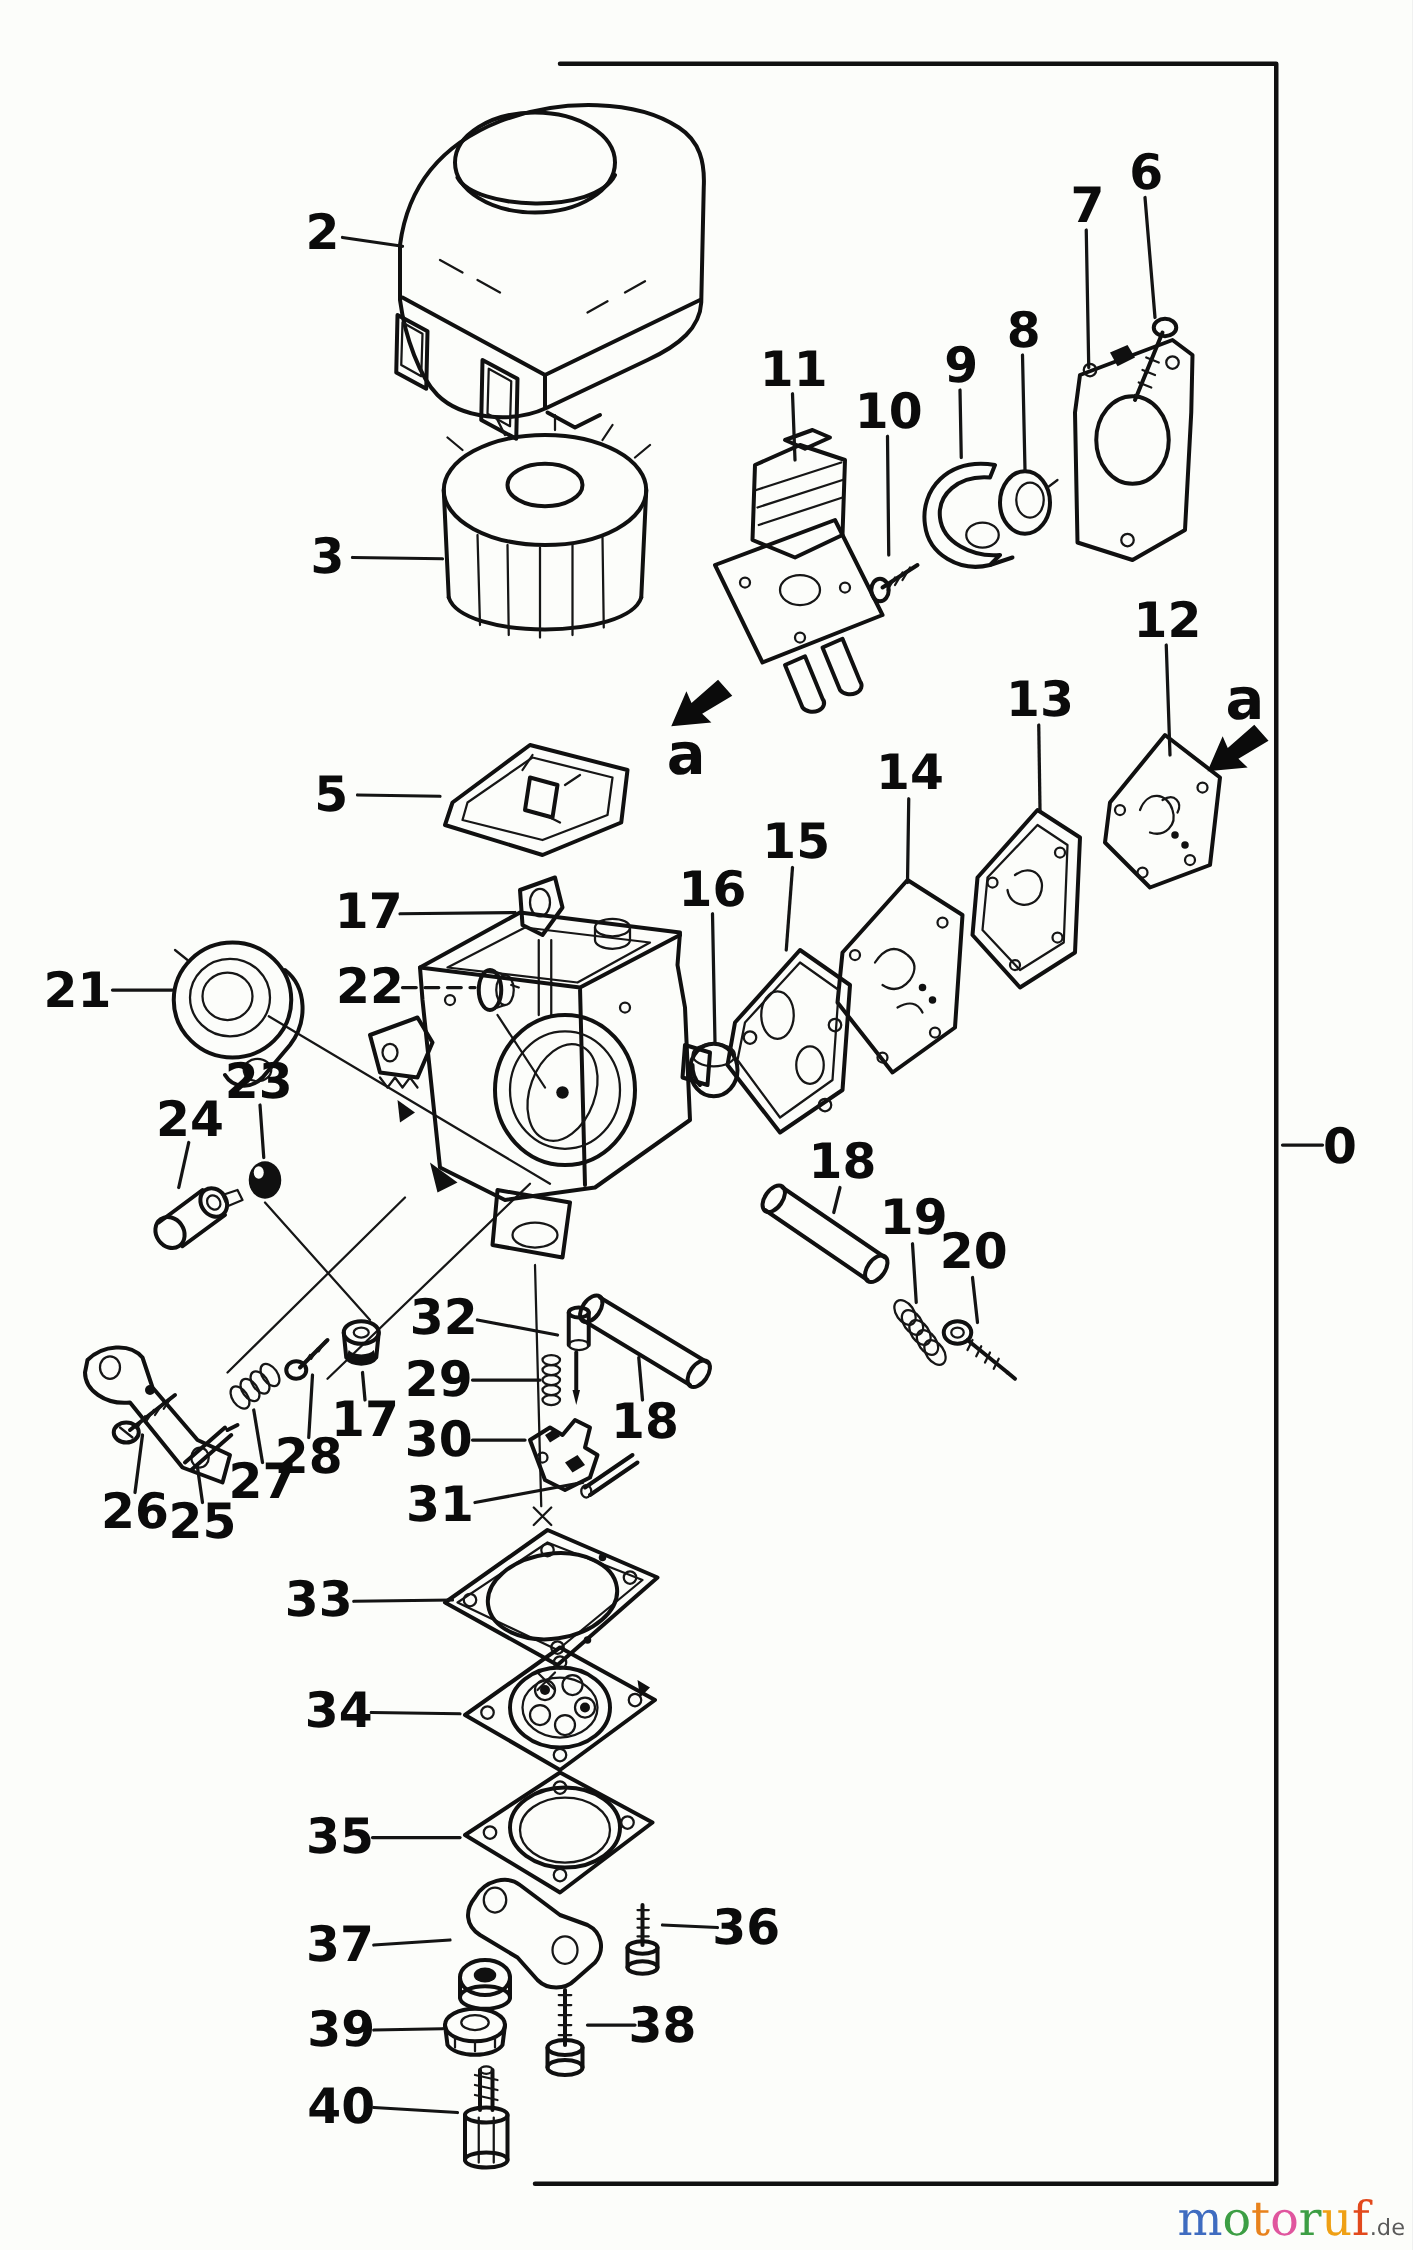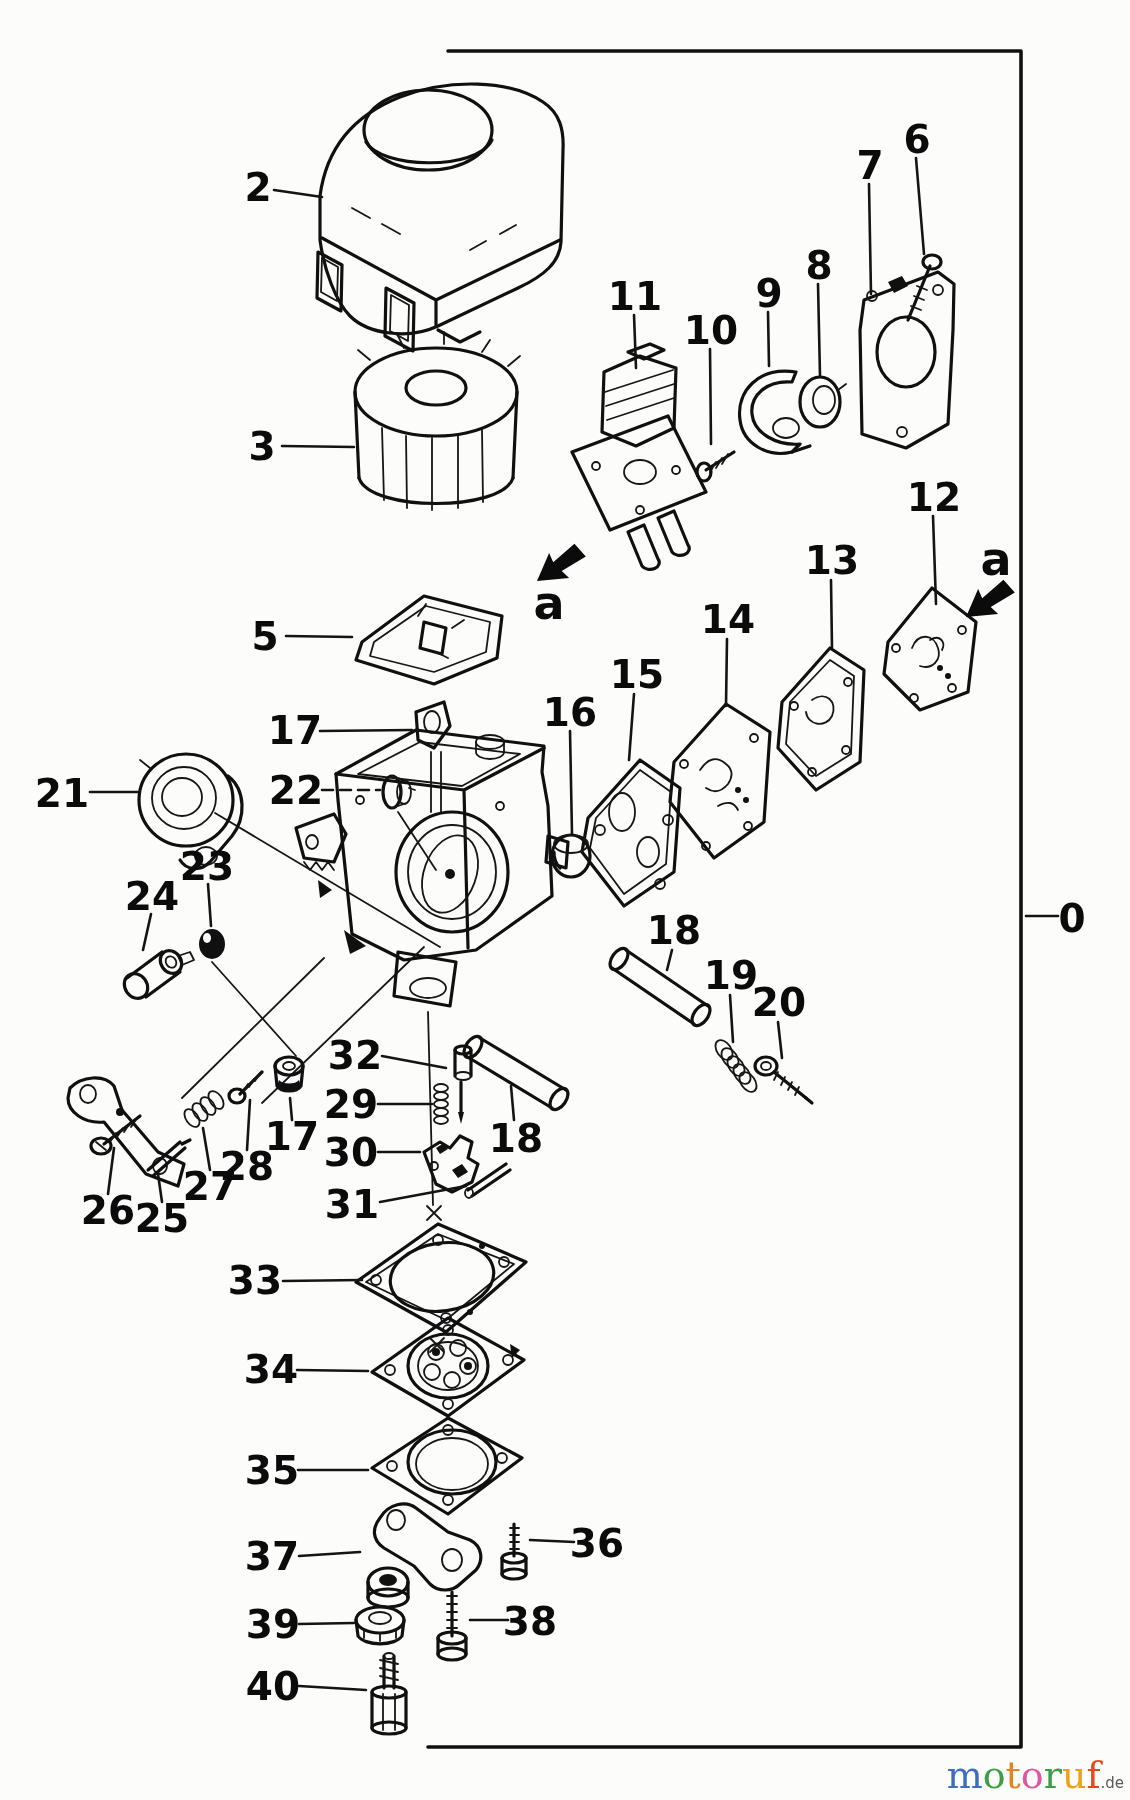--- a/index.html
+++ b/index.html
@@ -10,21 +10,21 @@
   .thin{fill:none;stroke:#161616;stroke-width:1.8;stroke-linejoin:round;stroke-linecap:round;}
   .fillb{fill:#101010;stroke:none;}
   .leader{fill:none;stroke:#141414;stroke-width:2.6;stroke-linecap:round;}
   .dashedl{stroke-dasharray:11 7;}
   .callout{font-family:"DejaVu Sans",sans-serif;font-weight:700;font-size:39px;fill:#0b0b0b;
            text-anchor:middle;dominant-baseline:central;}
   .marker-letter{font-size:46px;}
   .arrowhead{fill:#0b0b0b;stroke:none;}
   .watermark{position:absolute;right:6px;bottom:6px;font-family:"DejaVu Serif",serif;
              font-size:38px;line-height:1;letter-spacing:0;white-space:nowrap;}
-  .watermark .wm-suffix{font-size:15px;font-family:"DejaVu Sans",sans-serif;}
+  .watermark .wm-suffix{font-size:18px;font-family:"DejaVu Sans",sans-serif;}
 </style>
 </head>
 <body>
 
 <div class="stage">
 <svg width="1130" height="1800" viewBox="0 0 1130 1800">
 
   <g>
     <path class="ln" style="stroke-width:3.6" d="M448,51 H1021 V1747 H428"></path>
   </g>

